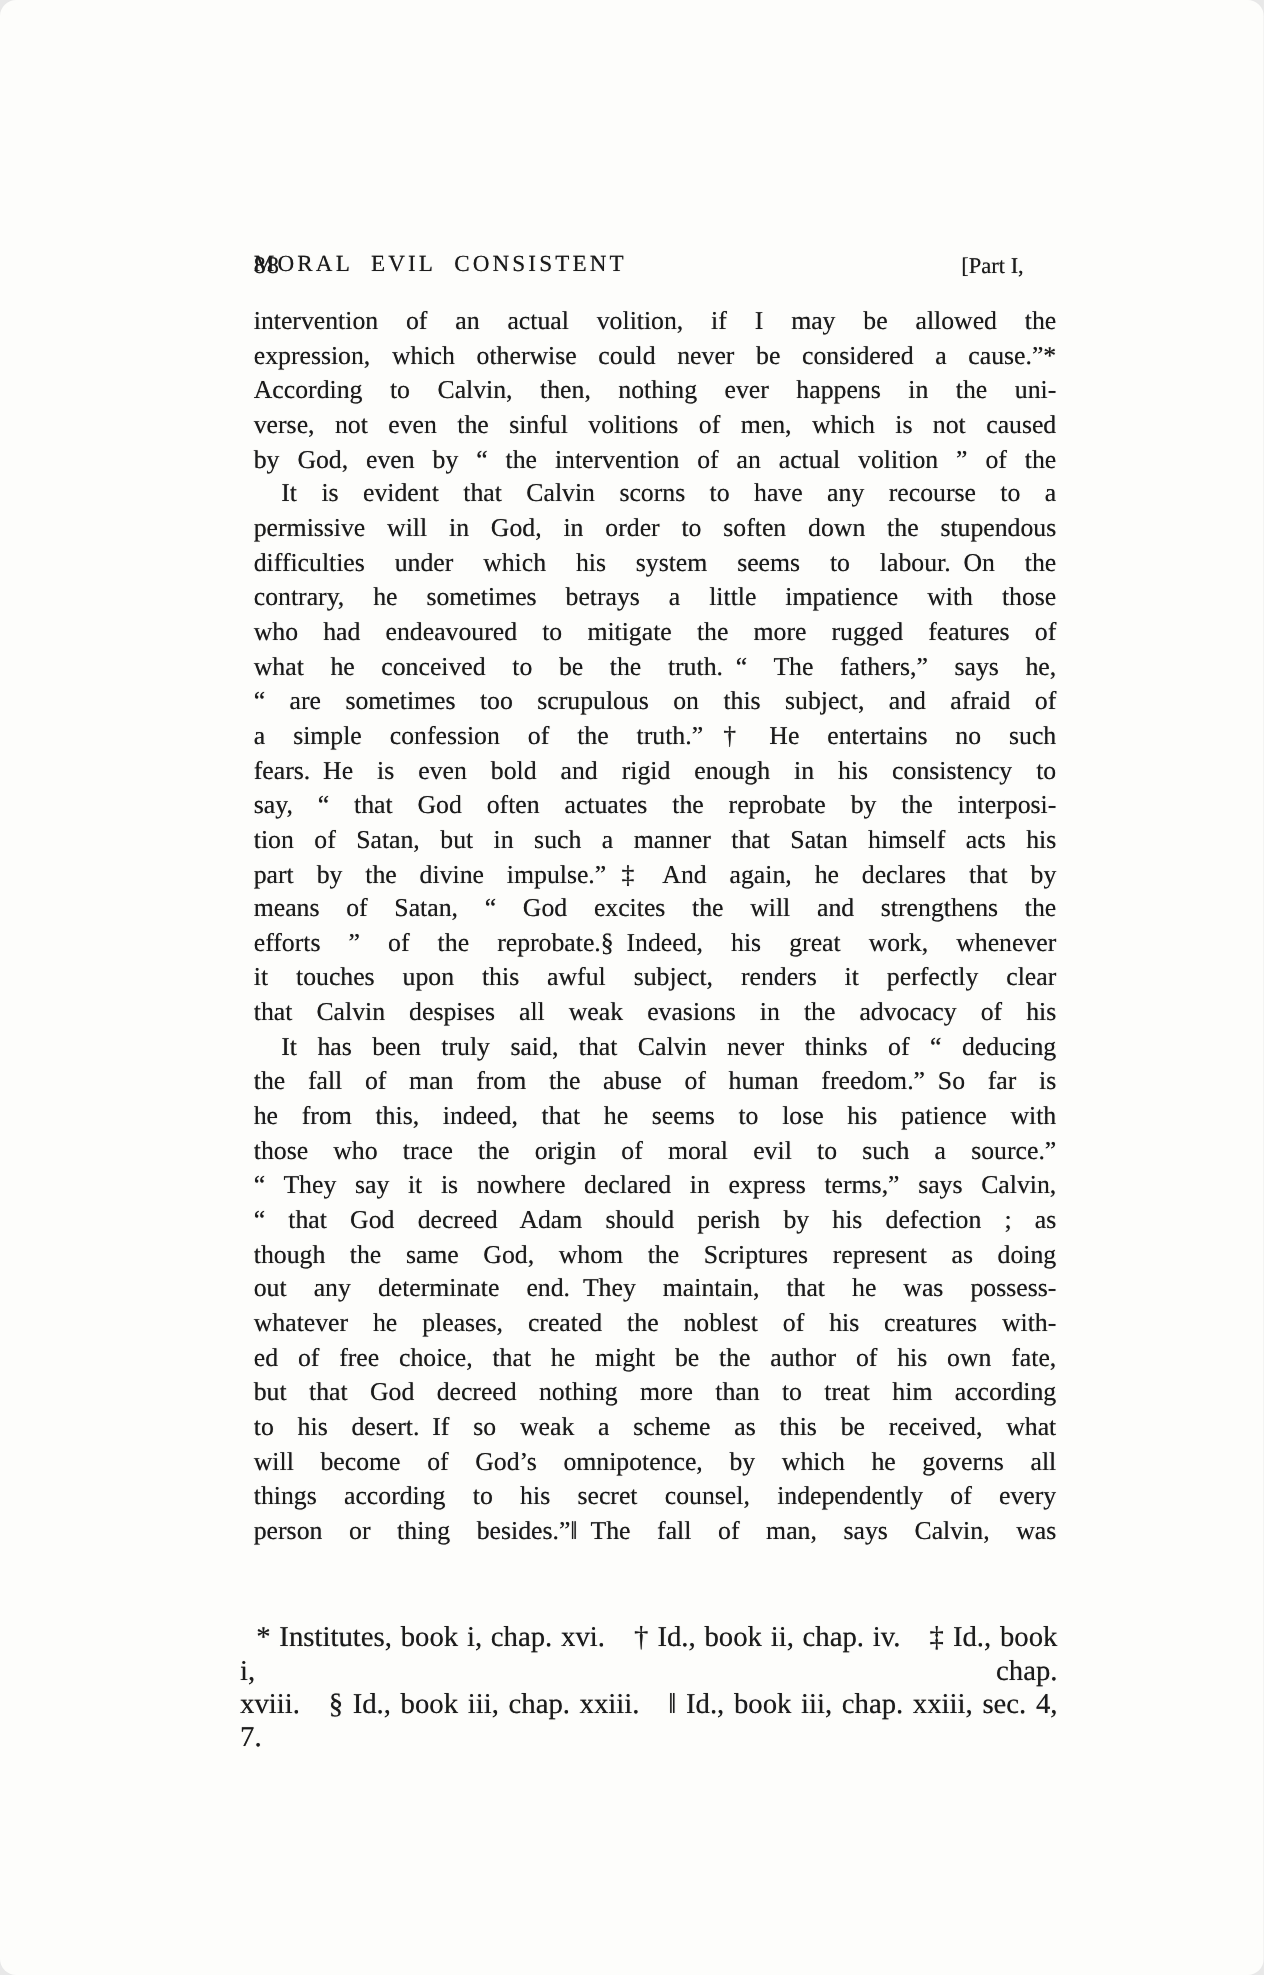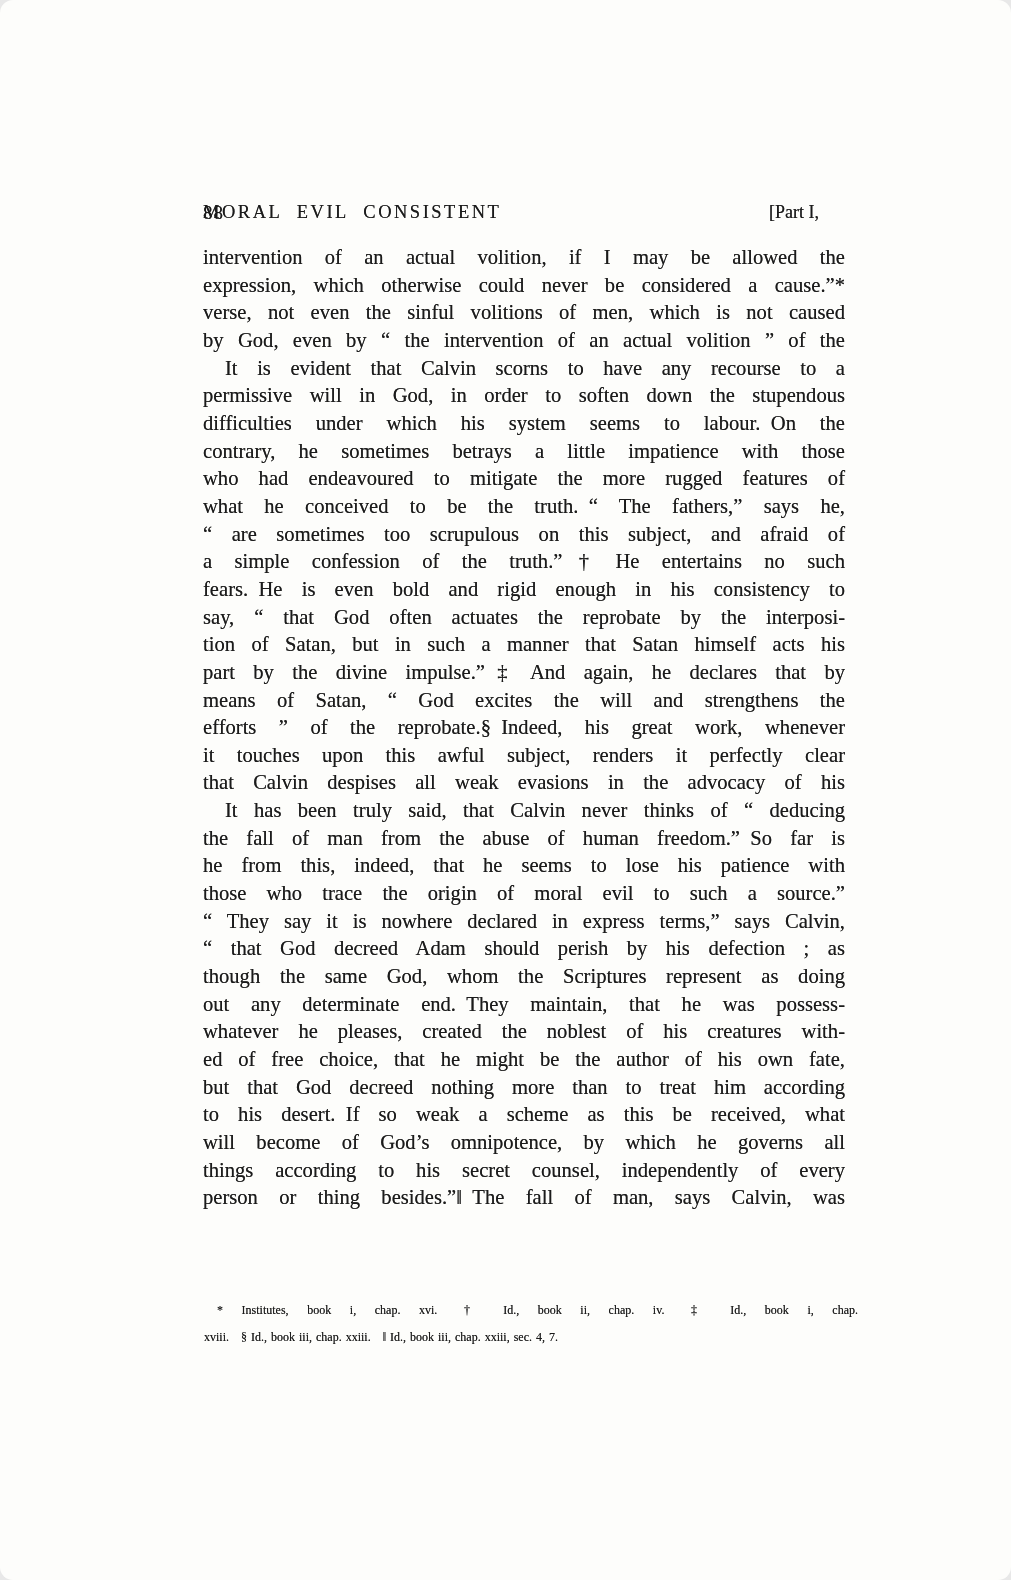--- a/index.html
+++ b/index.html
@@ -49,41 +49,42 @@
     text-align-last: justify;
     word-spacing: 1px;
   }
   .line.final  { text-align-last: left; }
   .line.indent { text-indent: 22px; }
 
   
   .footnotes {
     position: absolute;
     top: 1297px;
-    left: 204px;
+    left: 192px;
     width: 654px;
-    font-size: 12px;
+    font-size: 23px;
     line-height: 26.5px;
   }
   .footnotes .line.indent { text-indent: 13px; }
 </style>
 </head>
 <body>
 
 <div class="page">
 
   <div class="header ink">
     <span class="pagenum">88</span>
     <span class="running-title">MORAL EVIL CONSISTENT</span>
     <span class="part">[Part I,</span>
   </div>
 
   <div class="body-text ink" id="body-text">
       <div class="line">intervention of an actual volition, if I may be allowed the</div>
       <div class="line">expression, which otherwise could never be considered a cause.”*</div>
+      <div class="line">According to Calvin, then, nothing ever happens in the uni-</div>
       <div class="line">verse, not even the sinful volitions of men, which is not caused</div>
       <div class="line">by God, even by “ the intervention of an actual volition ” of the</div>
       <div class="line indent">It is evident that Calvin scorns to have any recourse to a</div>
       <div class="line">permissive will in God, in order to soften down the stupendous</div>
       <div class="line">difficulties under which his system seems to labour. On the</div>
       <div class="line">contrary, he sometimes betrays a little impatience with those</div>
       <div class="line">who had endeavoured to mitigate the more rugged features of</div>
       <div class="line">what he conceived to be the truth. “ The fathers,” says he,</div>
       <div class="line">“ are sometimes too scrupulous on this subject, and afraid of</div>
       <div class="line">a simple confession of the truth.”† He entertains no such</div>

